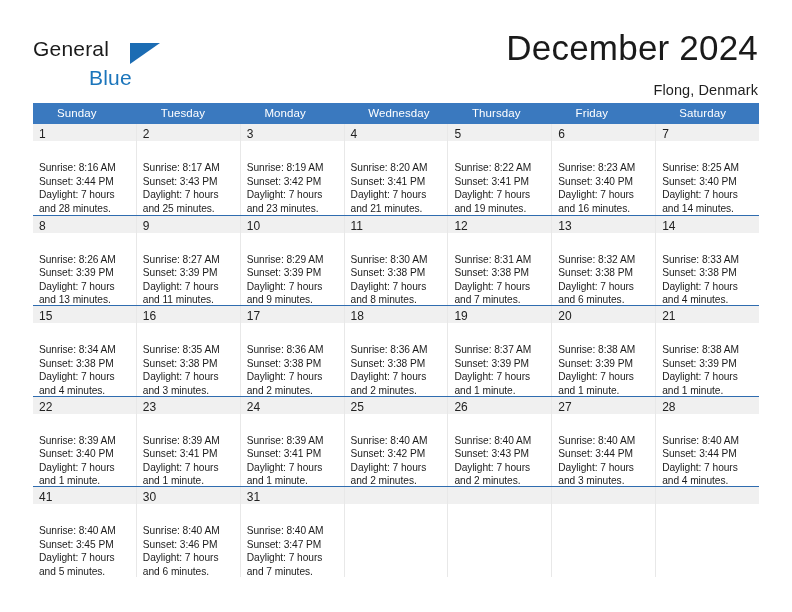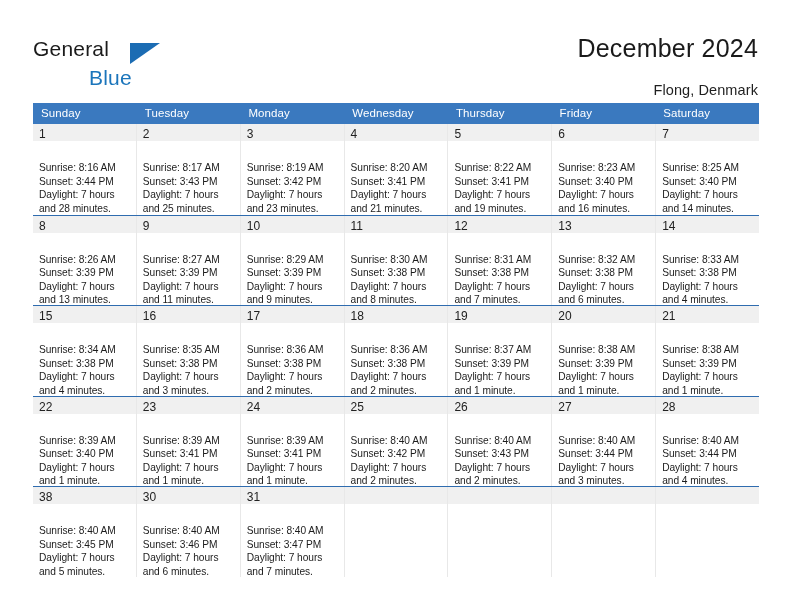--- a/index.html
+++ b/index.html
@@ -57,21 +57,21 @@
     border-left: 30px solid #1b6cb3;
     border-bottom: 21px solid transparent;
   }
   .title-block {
     position: absolute;
     right: 34px;
     top: 30px;
     text-align: right;
   }
   .cal-title {
-    font-size: 25px;
+    font-size: 35px;
     font-weight: normal;
     color: #1a1a1a;
     line-height: 36px;
     letter-spacing: 0.2px;
   }
   .cal-sub {
     font-size: 14.5px;
     color: #1f1f1f;
     line-height: 20px;
     margin-top: 14px;
@@ -89,21 +89,21 @@
     display: flex;
     width: 726px;
     height: 21px;
     background: #3a79bf;
   }
   .weekday {
     flex: 1 1 0;
     color: #ffffff;
     font-size: 11.5px;
     line-height: 21px;
-    padding-left: 8px;
+    padding-left: 24px;
     white-space: nowrap;
     letter-spacing: 0.1px;
   }
   .week {
     display: flex;
     width: 726px;
     height: 90.5px;
     border-top: 1.5px solid #2f6caf;
   }
   .week.first { border-top: none; }
@@ -427,21 +427,21 @@
           <div>Sunrise: 8:40 AM</div>
           <div>Sunset: 3:44 PM</div>
           <div>Daylight: 7 hours</div>
           <div>and 4 minutes.</div>
         </div>
       </div>
     </div>
 
     <div class="week">
       <div class="day">
-        <div class="day-num-band"><span class="day-num">38</span></div>
+        <div class="day-num-band"><span class="day-num">41</span></div>
         <div class="day-info">
           <div>Sunrise: 8:40 AM</div>
           <div>Sunset: 3:45 PM</div>
           <div>Daylight: 7 hours</div>
           <div>and 5 minutes.</div>
         </div>
       </div>
       <div class="day">
         <div class="day-num-band"><span class="day-num">30</span></div>
         <div class="day-info">

